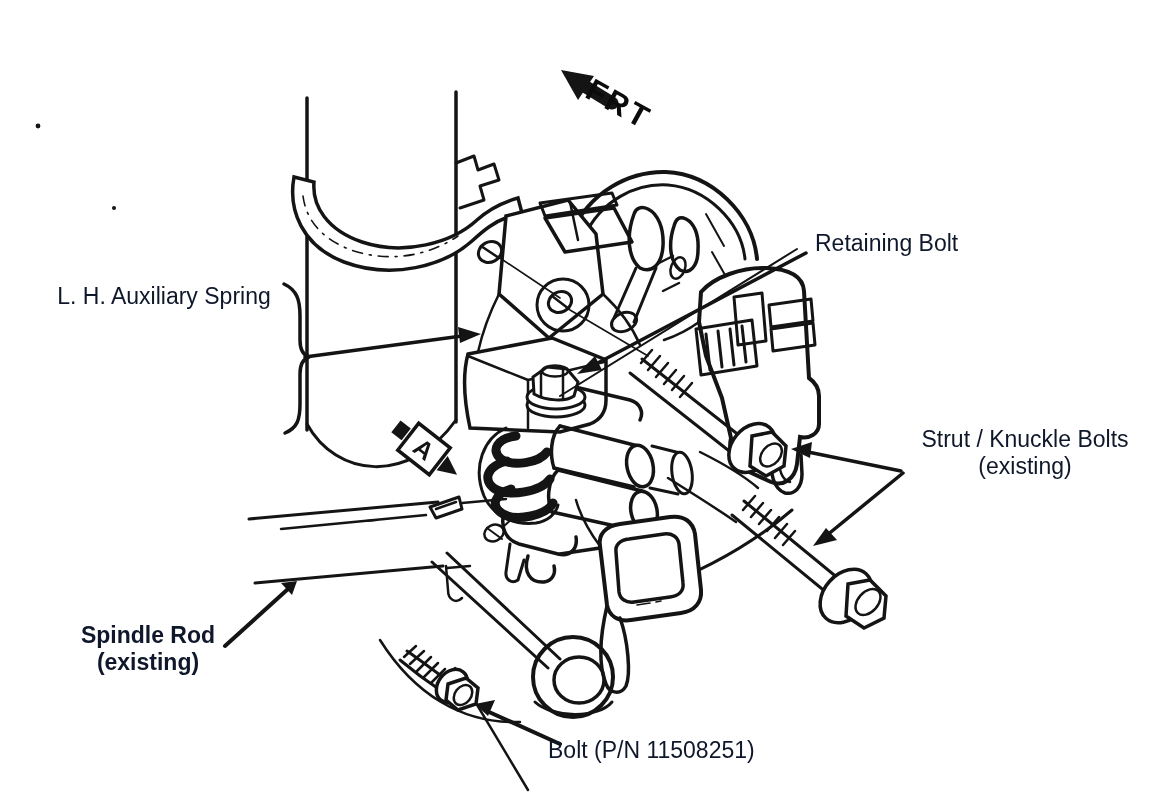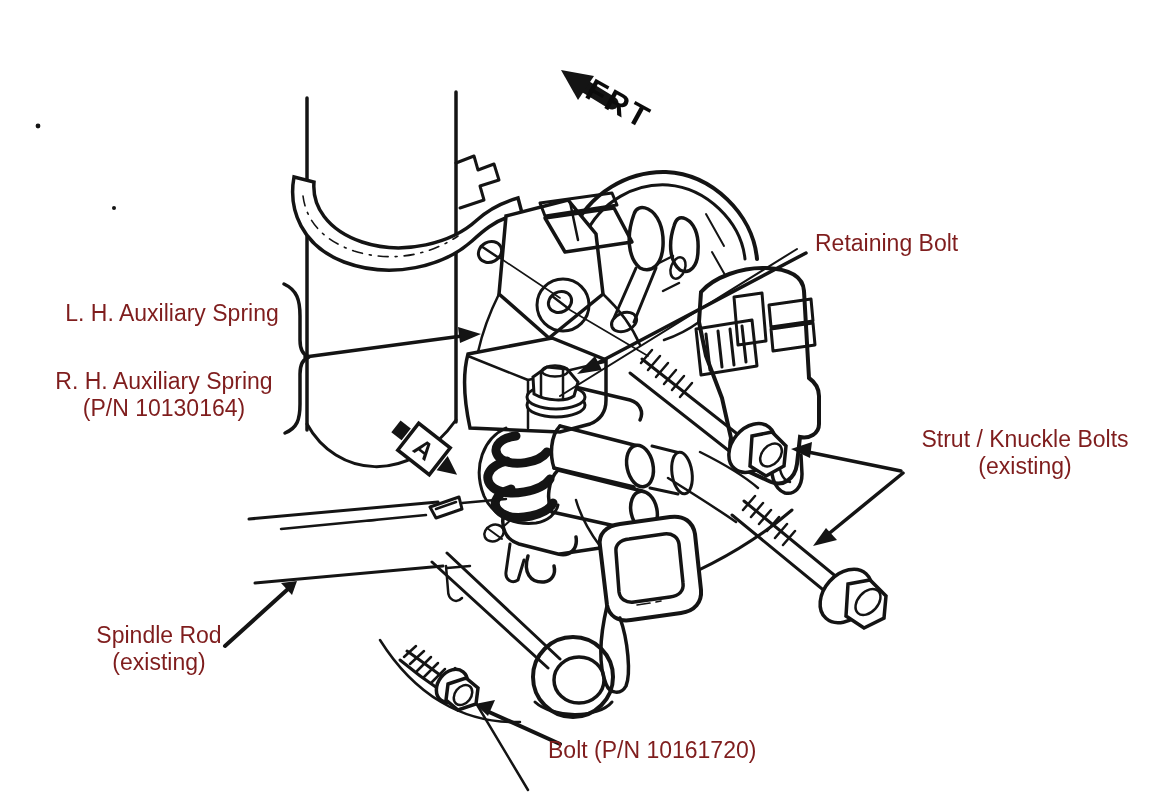--- a/index.html
+++ b/index.html
@@ -1,19 +1,19 @@
 <!DOCTYPE html>
 <html><head>
 <meta charset="utf-8">
 <style>
   html,body{margin:0;padding:0;background:#e8e8e8;}
   #page{position:relative;width:1152px;height:800px;background:#ffffff;overflow:hidden;
         font-family:"Liberation Sans", sans-serif;color:#0b0b0b;}
   #art{position:absolute;left:0;top:0;width:1152px;height:800px;}
-  .lbl{position:absolute;font-size:23px;line-height:1.16;color:#7f1d1d;white-space:nowrap;}
+  .lbl{position:absolute;font-size:23px;line-height:1.16;color:#0f172a;white-space:nowrap;}
   .lbl.center{text-align:center;}
   .frt{position:absolute;left:597px;top:72px;font-size:31px;font-weight:bold;
        letter-spacing:3px;transform:rotate(29deg);transform-origin:left top;color:#0b0b0b;}
   .ink{stroke:#141414;fill:none;stroke-linecap:round;stroke-linejoin:round;}
   .w4{stroke-width:4px;} .w35{stroke-width:3.5px;} .w3{stroke-width:3px;}
   .w25{stroke-width:2.5px;} .w2{stroke-width:2px;} .w15{stroke-width:1.6px;}
   .fill{fill:#141414;stroke:none;}
   .whitefill{fill:#ffffff;stroke:#141414;}
   .coil{stroke:#141414;stroke-width:9px;fill:none;stroke-linecap:round;}
   .amark{font-family:"Liberation Sans",sans-serif;font-size:25px;font-weight:bold;fill:#141414;}
@@ -207,36 +207,32 @@
     <g transform="rotate(38 424 449)">
       <rect class="whitefill w35" x="404" y="432" width="40" height="34"></rect>
       <rect class="fill" x="388" y="441" width="13" height="15"></rect>
       <polygon class="fill" points="466,449 447,440 447,458"></polygon>
       <text class="amark" x="424" y="458" text-anchor="middle">A</text>
     </g>
   </svg>
 
   <div class="frt">FRT</div>
 
-  <div class="lbl center" style="left:52px;top:283px;width:240px;margin-top:17px;">
+  <div class="lbl center" style="left:44px;top:283px;width:240px;">
     <div>L. H. Auxiliary Spring</div>
   </div>
 
-  <div class="lbl center" style="left:44px;top:368px;width:240px;">
-    <div>R. H. Auxiliary Spring</div>
-    <div>(P/N 10130164)</div>
-  </div>
 
   <div class="lbl" style="left:815px;top:230px;">Retaining Bolt</div>
 
   <div class="lbl center" style="left:905px;top:426px;width:240px;">
     <div>Strut / Knuckle Bolts</div>
     <div>(existing)</div>
   </div>
 
-  <div class="lbl center" style="left:74px;top:622px;width:170px;">
+  <div class="lbl center" style="left:63px;top:622px;width:170px;font-weight:bold;">
     <div>Spindle Rod</div>
     <div>(existing)</div>
   </div>
 
-  <div class="lbl" style="left:548px;top:737px;">Bolt (P/N 10161720)</div>
+  <div class="lbl" style="left:548px;top:737px;">Bolt (P/N 11508251)</div>
 
 </div>
 
 </body></html>

